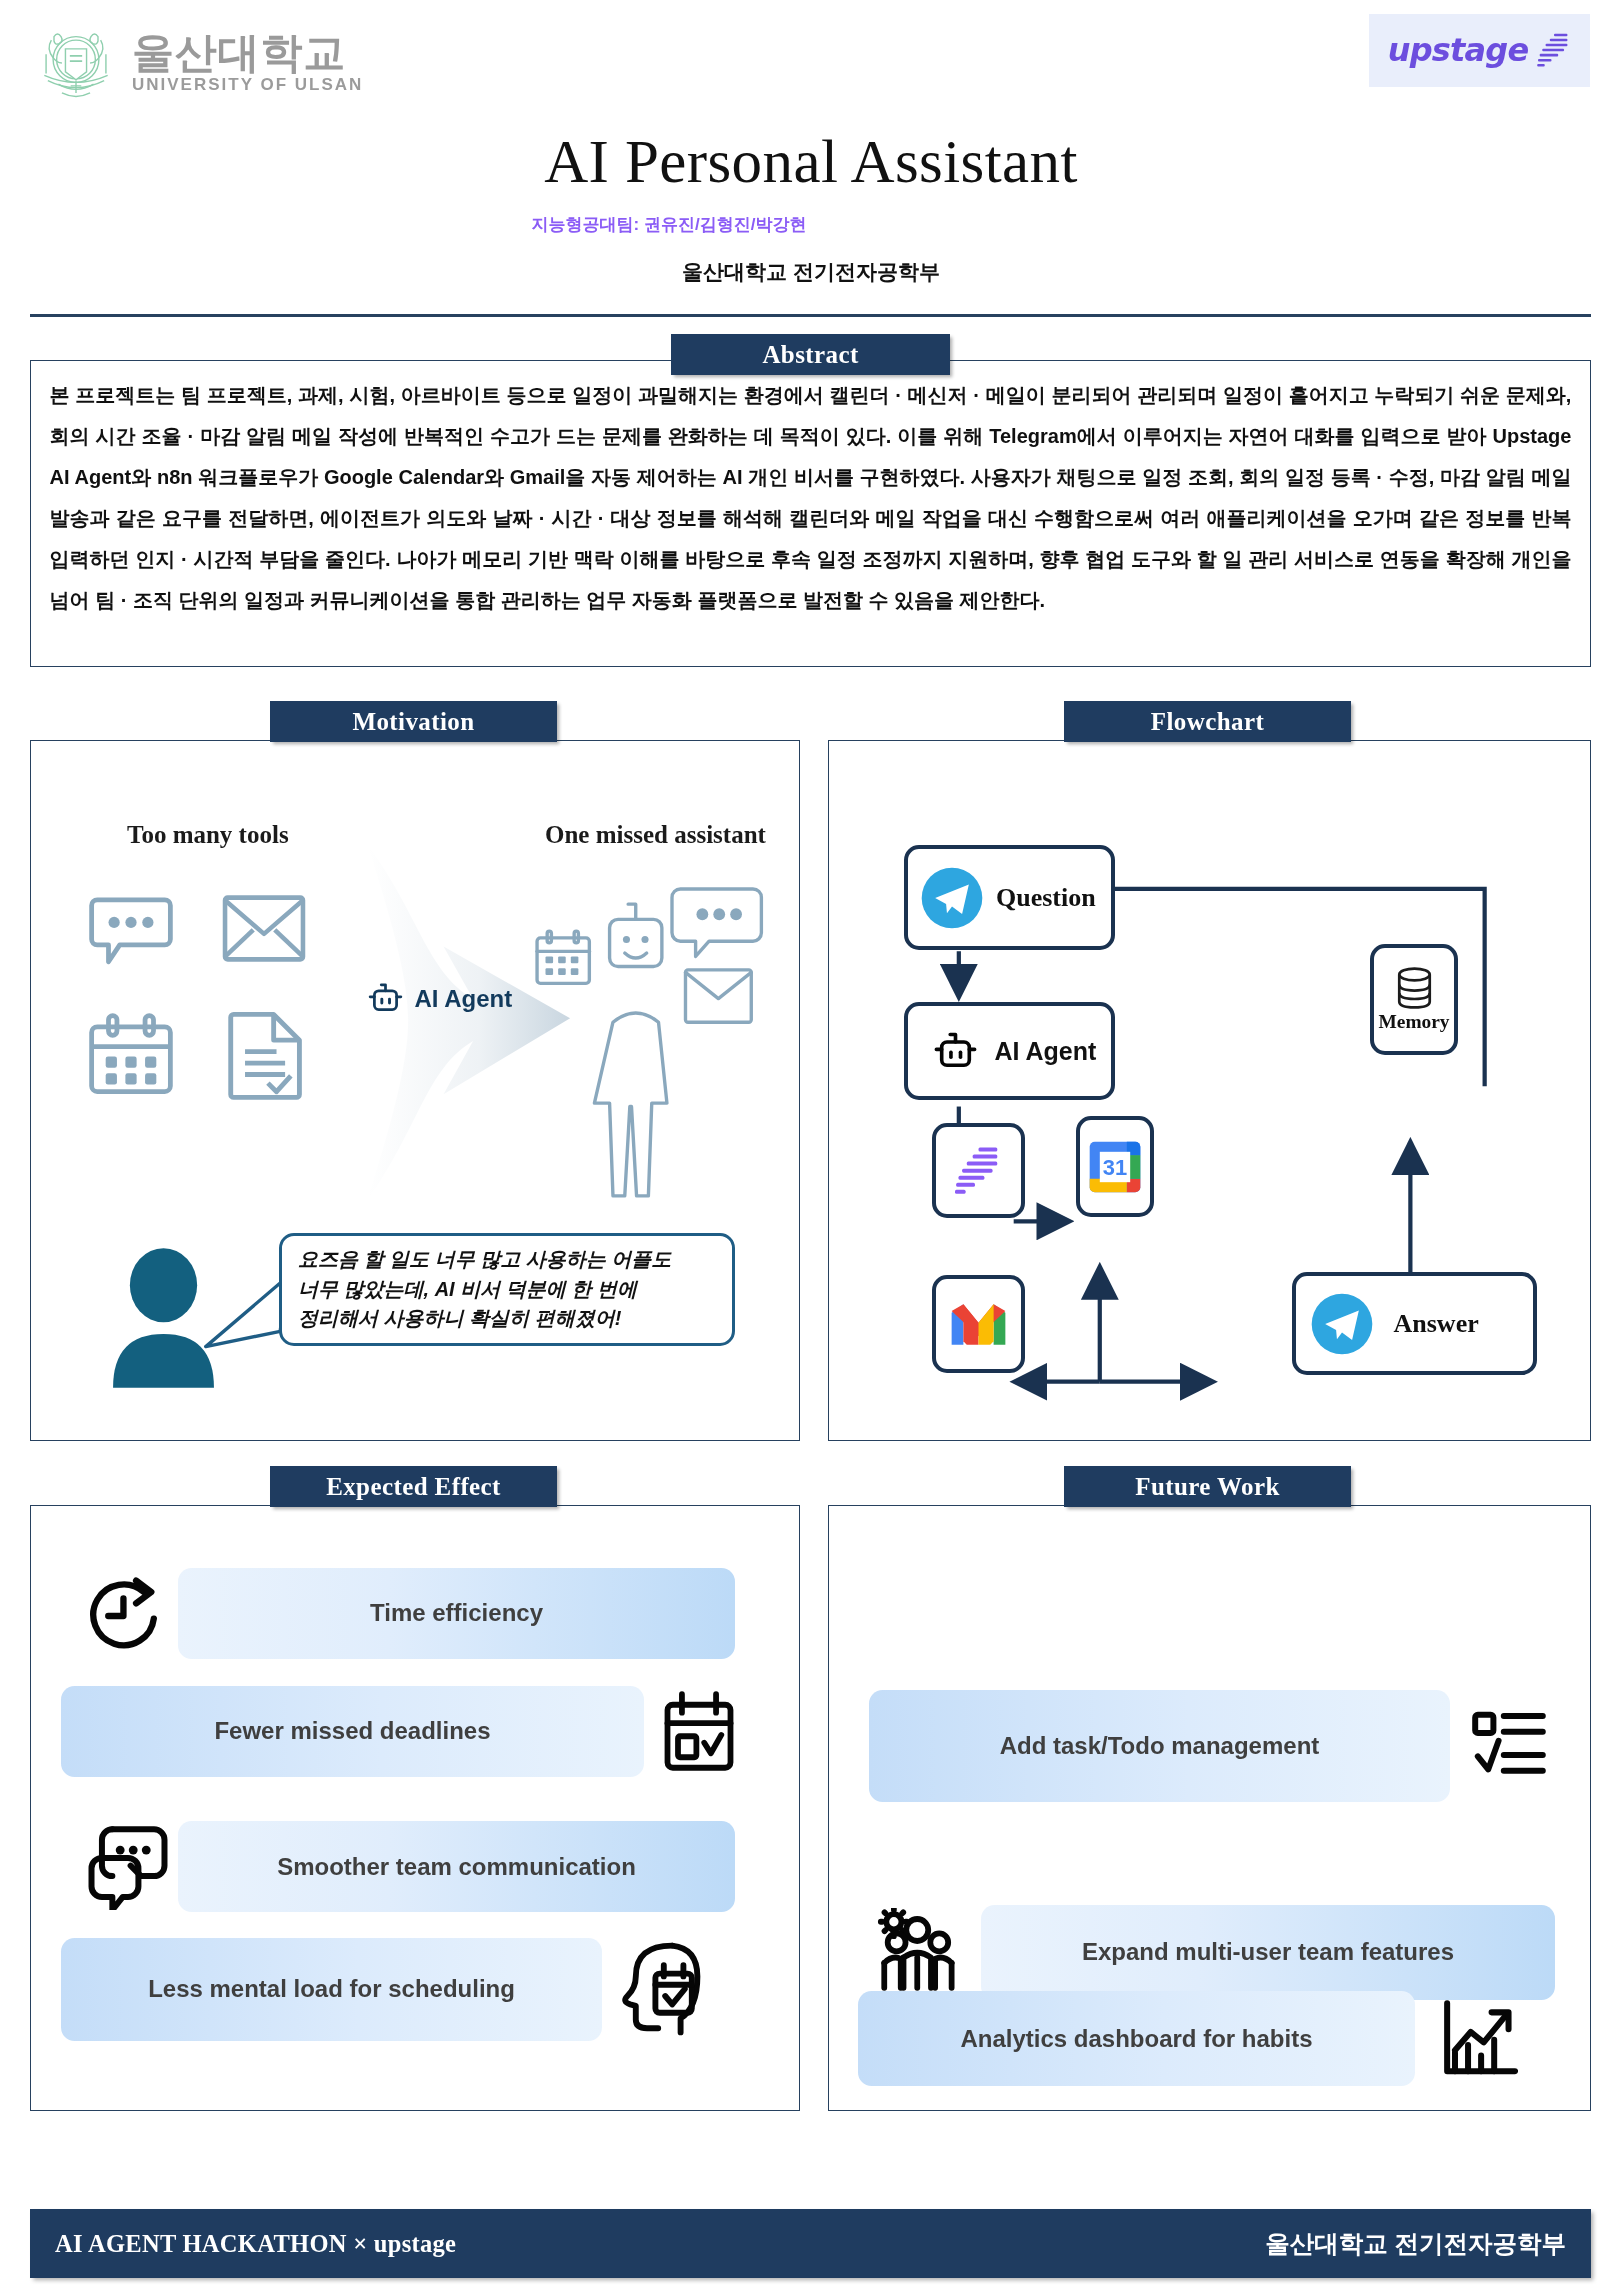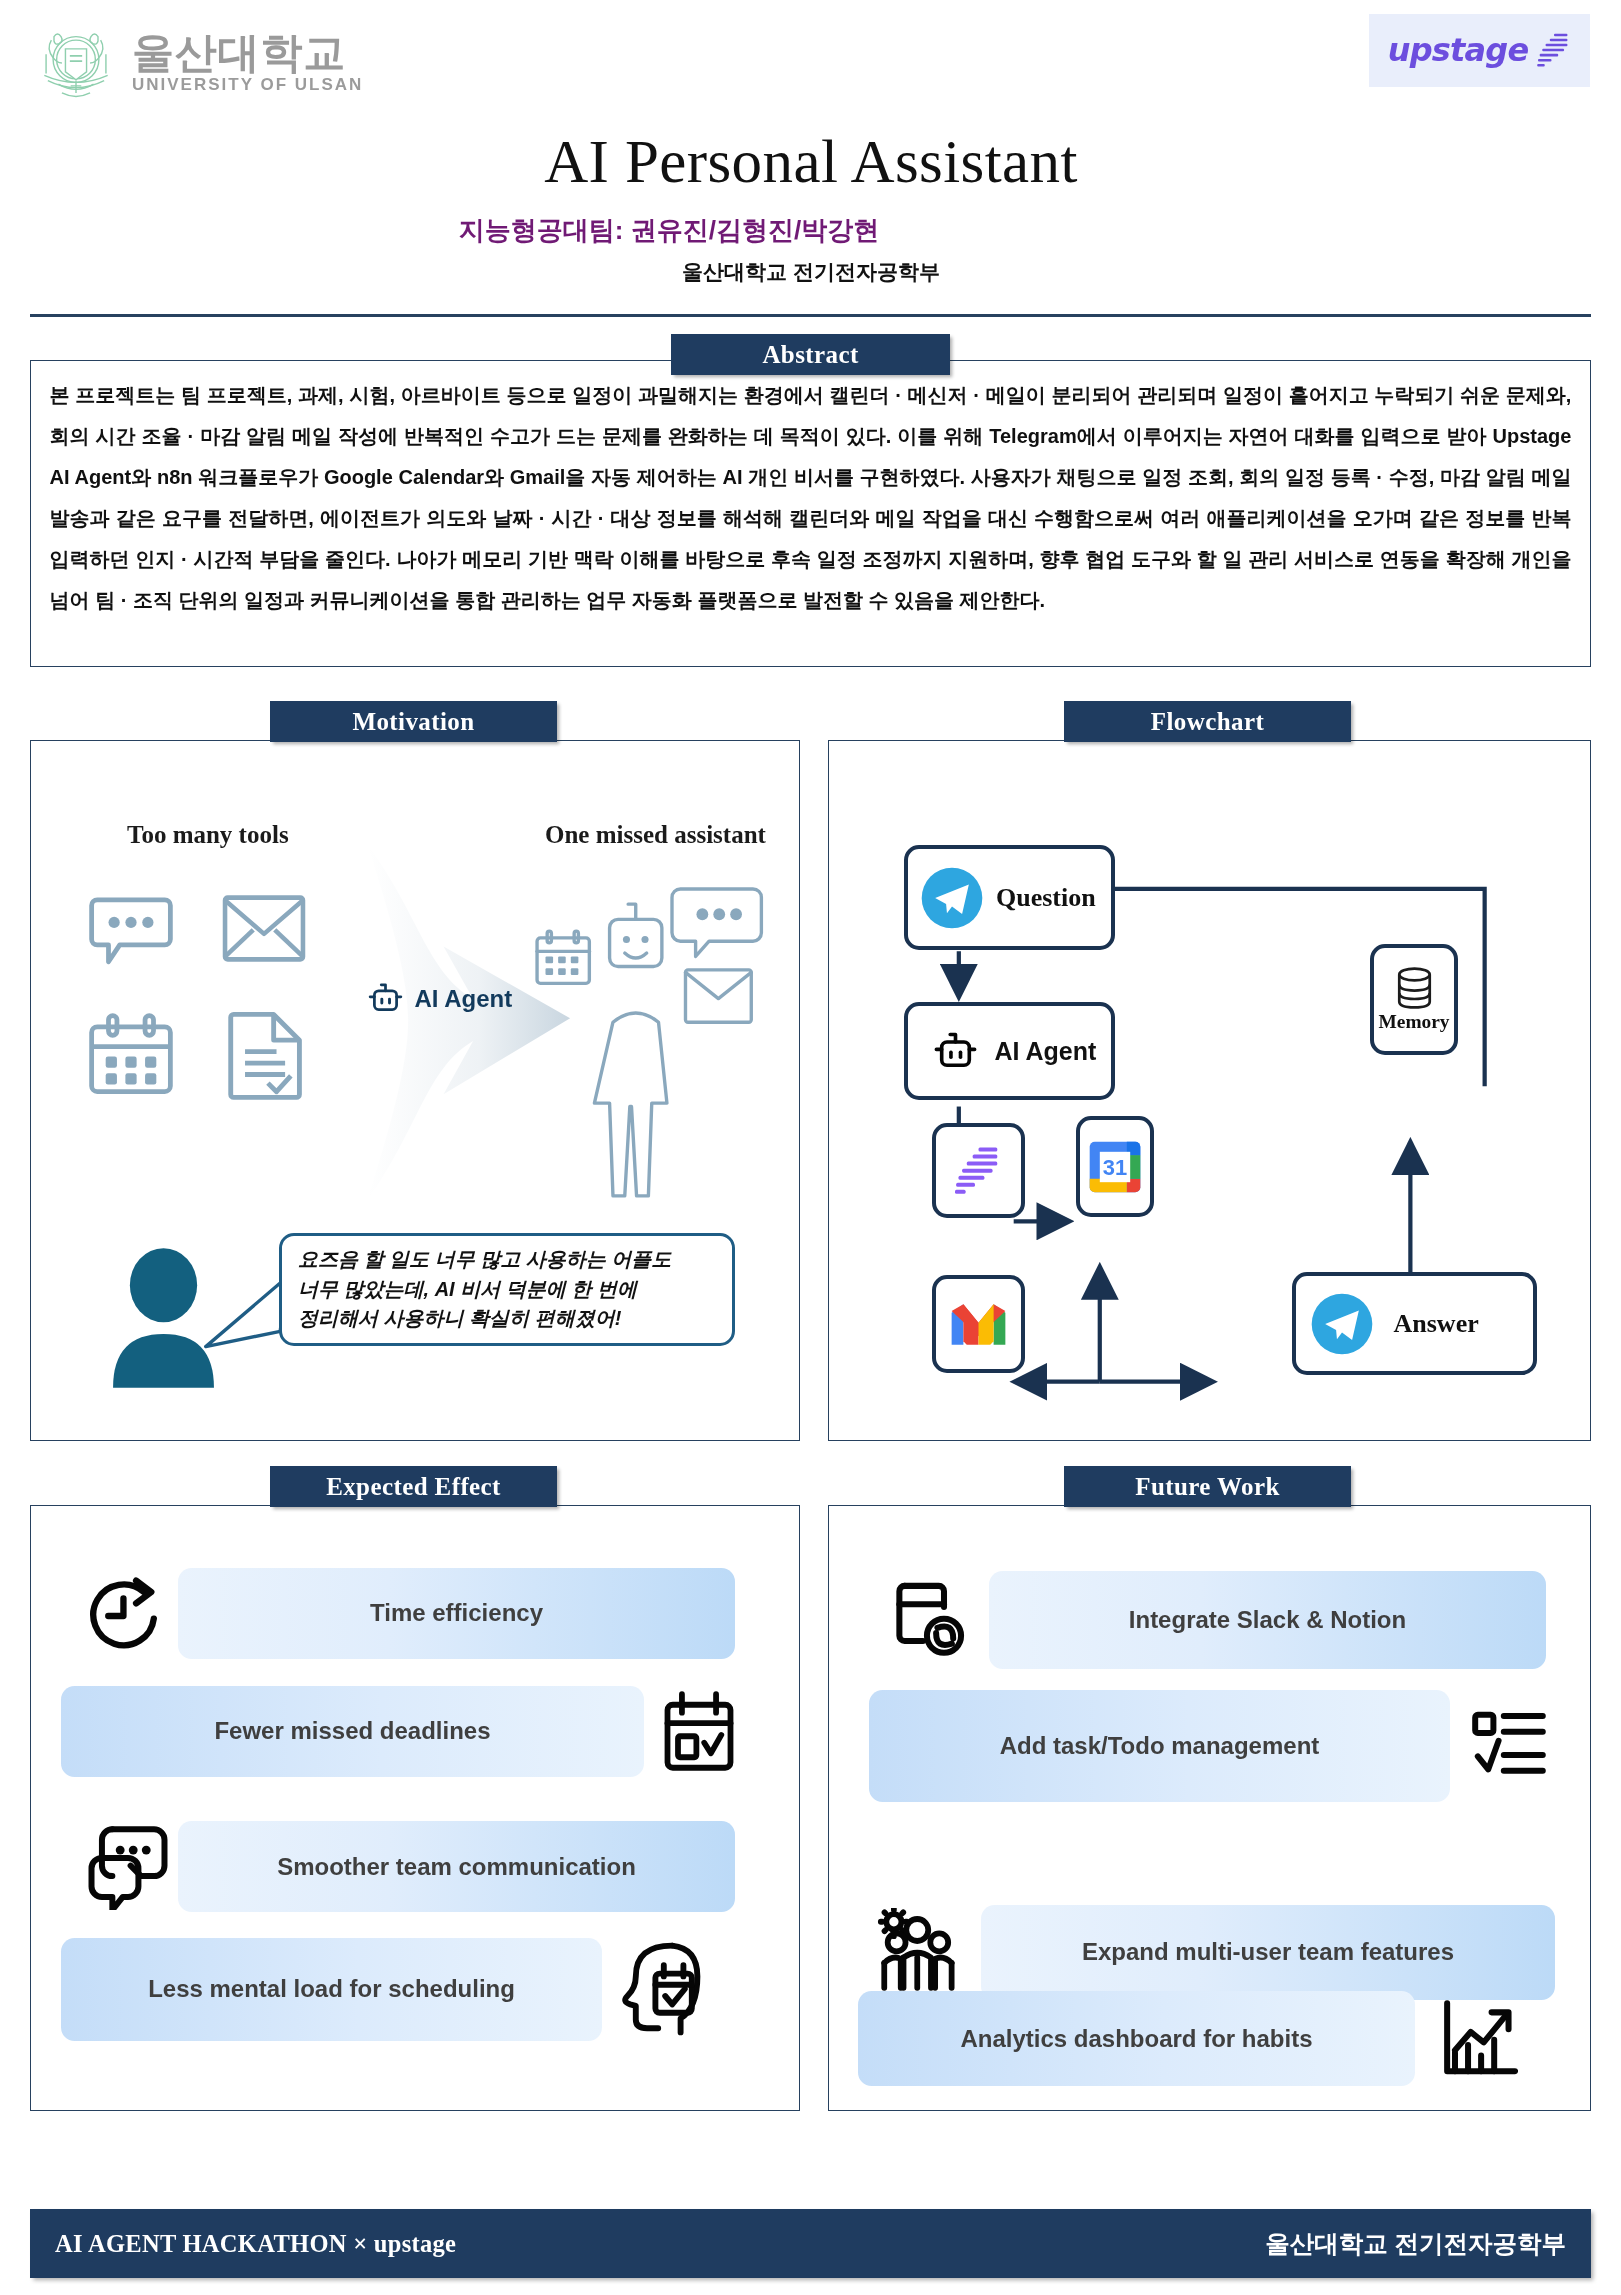--- a/index.html
+++ b/index.html
@@ -24,21 +24,21 @@
     display: flex; align-items: center; justify-content: center; gap: 9px;
   }
   .upstage-word { font-family: "DejaVu Sans", sans-serif; font-size: 32px; font-weight: 700; color: #6c4ede; font-style: italic; letter-spacing: -0.8px; }
   .upstage-mark { width: 34px; height: 37px; }
 
   .poster-title {
     position: absolute; top: 127px; left: 0; width: 1622px; text-align: center;
     font-family: "Liberation Serif", serif; font-size: 61px; font-weight: 400; color: #111; letter-spacing: 0.4px;
   }
   .poster-authors { position: absolute; top: 213px; left: 0; width: 1338px; text-align: center;
-    font-size: 26px; font-weight: 700; color: #701a75; }
+    font-size: 17px; font-weight: 700; color: #8b5cf6; }
   .poster-dept { position: absolute; top: 258px; left: 0; width: 1622px; text-align: center;
     font-size: 21px; font-weight: 700; color: #111; }
   .head-rule { position: absolute; left: 30px; top: 314px; width: 1561px; height: 2.5px; background: #27415f; }
 
   
   .banner {
     position: absolute; height: 41px; background: #1f3c60;
     display: flex; align-items: center; justify-content: center;
     color: #fff; font-family: "Liberation Serif", serif; font-size: 25px; font-weight: 700;
     box-shadow: 2.5px 2.5px 3.4px rgba(0,0,0,.32); z-index: 5; letter-spacing: 0.4px;
@@ -447,35 +447,20 @@
           <path d="M32 18 v8 M46 18 v8"></path>
           <path d="M33 40 l5 6 l9 -11"></path>
         </g>
       </svg>
     </div>
   </div>
 
   <div class="banner" id="future-banner">Future Work</div>
   <div class="panel" id="future-panel"></div>
 
-  <div class="row" style="left:878px; top:1569px; width:693px; height:101px;">
-    <div class="icon-slot" style="width:111px; height:98px;">
-      <svg width="81" height="84" viewBox="0 0 60 64">
-        <g fill="none" stroke="#060606" stroke-width="4.6" stroke-linejoin="round" stroke-linecap="round">
-          <path d="M8 6 h26 a4 4 0 0 1 4 4 v12"></path>
-          <path d="M8 6 a4 4 0 0 0 -4 4 v34 a4 4 0 0 0 4 4 h14"></path>
-          <path d="M4 20 h34"></path>
-          <circle cx="38" cy="44" r="13"></circle>
-          <path d="M33 38 q12 -4 12 8"></path>
-          <path d="M44 50 q-12 4 -12 -8"></path>
-        </g>
-      </svg>
-    </div>
-    <div class="pill ltr" style="width:557px; height:98px;">Integrate Slack &amp; Notion</div>
-  </div>
 
   <div class="row" style="left:858px; top:1694px; width:714px; height:103px;">
     <div class="pill rtl" style="width:581px; height:112px;margin-left:11px;">Add task/Todo management</div>
     <div class="icon-slot" style="width:118px; height:100px;">
       <svg width="78" height="84" viewBox="0 0 60 64">
         <g fill="none" stroke="#060606" stroke-width="4.6" stroke-linejoin="round" stroke-linecap="round">
           <rect x="4" y="8" width="14" height="14" rx="2"></rect>
           <path d="M6 40 l8 10 l8 -22"></path>
           <path d="M26 9 h30 M26 21 h30 M26 39 h30 M26 51 h30"></path>
         </g>

